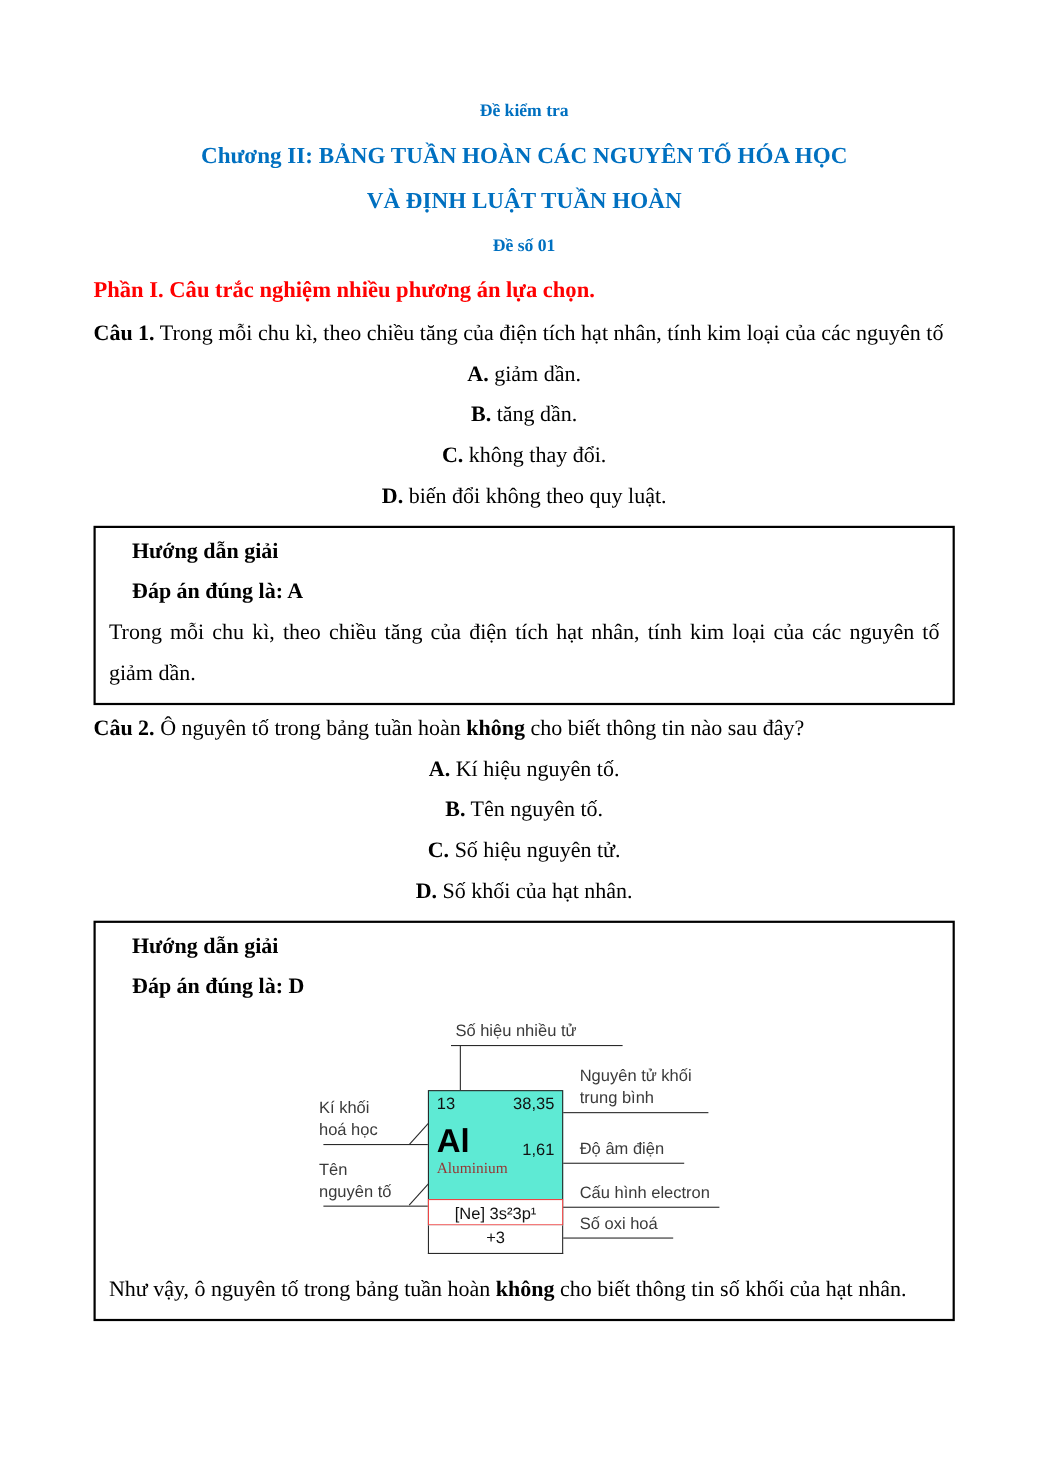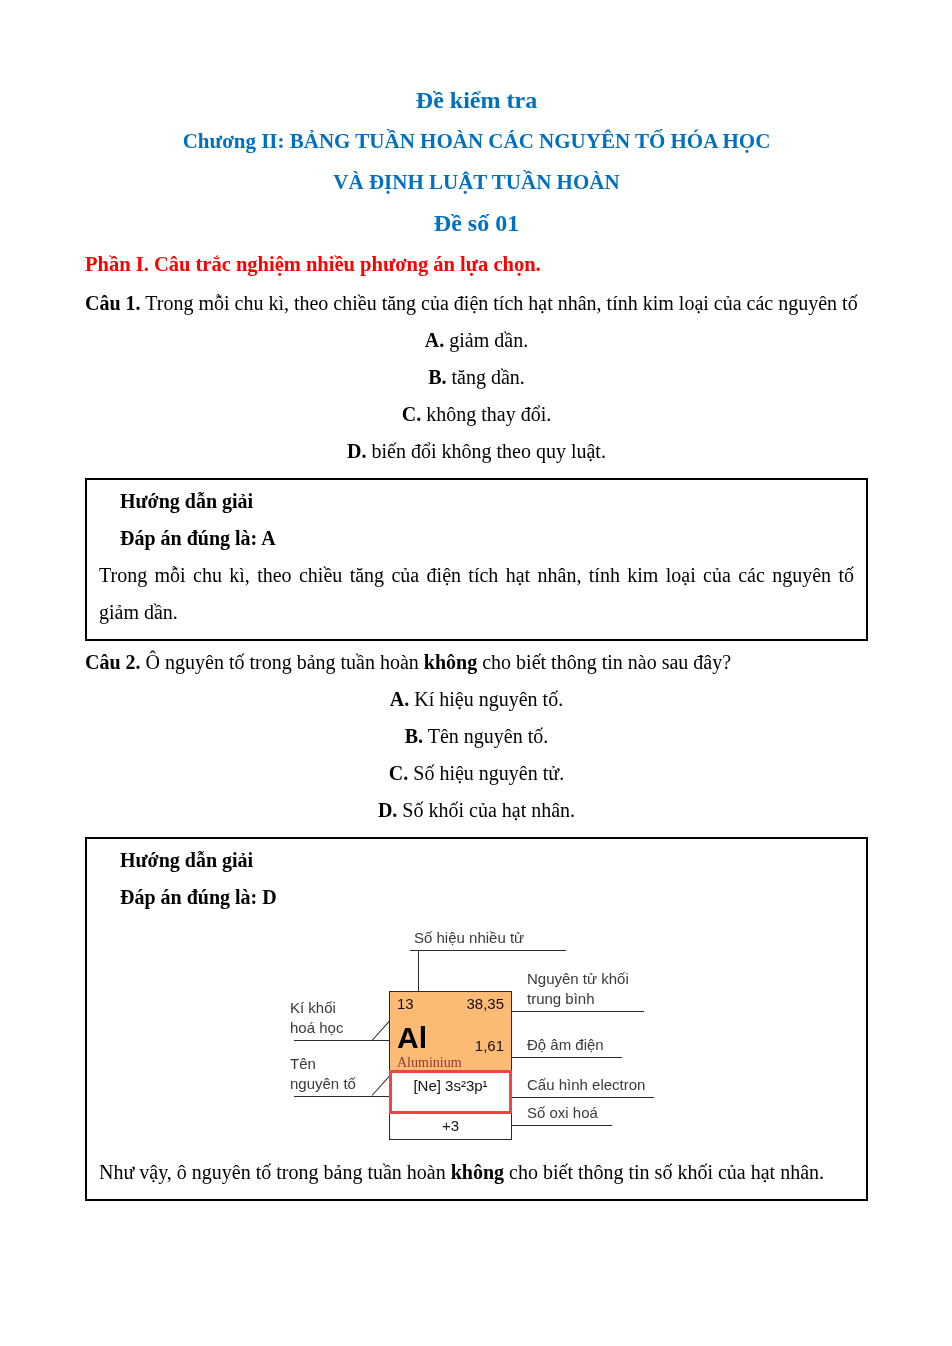--- a/index.html
+++ b/index.html
@@ -5,21 +5,21 @@
   :root { --heading-blue: #0070c0; --section-red: #ff0000; }
   * { margin: 0; padding: 0; box-sizing: border-box; }
   html, body { background: #ffffff; }
   body {
     width: 952px; height: 1346px; overflow: hidden;
     font-family: "Liberation Serif", serif;
     font-size: 20px; color: #000;
   }
   .page { padding: 80px 84px 0 85px; }
 
-  .h-line { text-align: center; font-weight: bold; color: var(--heading-blue); line-height: 41px; font-size: 24px; }
+  .h-line { text-align: center; font-weight: bold; color: var(--heading-blue); line-height: 41px; font-size: 16px; }
   .h-line.big { font-size: 21px; }
   .part-heading { color: var(--section-red); font-weight: bold; line-height: 41px; font-size: 20.5px; }
 
   .para { line-height: 37px; text-align: justify; }
   .option { text-align: center; }
 
   .solution-box { border: 2px solid #000; margin-top: 8px; padding: 3px 12px 8px 12px; }
   .sol-line { font-weight: bold; line-height: 37px; text-align: left; margin-left: 21px; }
 
   
@@ -35,22 +35,22 @@
 
   .cell {
     position: absolute; left: 105px; top: 65px; width: 123px; height: 123px;
     border: 1px solid #2a2a2a; background: #f5a3c7;
   }
   .cell-top { display: flex; justify-content: space-between; padding: 3px 7px 0 7px; color: #111; }
   .cell-mid { display: flex; justify-content: space-between; align-items: flex-end; padding: 0 7px; height: 42px; color: #111; }
   .symbol { font-size: 30px; font-weight: bold; line-height: 32px; color: #000; }
   .cell-name { font-family: Liberation Serif, serif; font-size: 14px; line-height: 18px; padding-left: 7px; color: #953735; }
   .cell-config {
-    position: absolute; left: -1px; right: -1px; bottom: -1px; height: 44px;
-    border: 3px solid #ef4444; background: #fff; text-align: center; line-height: 26px; color: #111;
+    position: absolute; left: -1px; right: -1px; bottom: -1px; height: 24px;
+    border: 1px solid #ef4444; background: #fff; text-align: center; line-height: 26px; color: #111;
   }
   .oxid-box {
     position: absolute; left: 105px; top: 188px; width: 123px; height: 26px;
     border: 1px solid #2a2a2a; border-top: none; background: #fff;
     text-align: center; line-height: 24px; color: #111;
   }
 </style>
 </head>
 <body>
 
@@ -92,21 +92,21 @@
       <div class="d-vline" style="left:134px; top:24px; height:41px;"></div>
 
       <div class="d-label" style="left:6px; top:72px; width:70px;">Kí khối hoá học</div>
       <div class="d-line" style="left:10px; top:114px; width:95px;"></div>
       <div class="d-diag" style="left:88px; top:114px;"></div>
 
       <div class="d-label" style="left:6px; top:128px; width:78px;">Tên nguyên tố</div>
       <div class="d-line" style="left:10px; top:170px; width:95px;"></div>
       <div class="d-diag" style="left:88px; top:169px;"></div>
 
-      <div class="cell" style="background-color: #fdba74;">
+      <div class="cell" style="background-color: #5eead4;">
         <div class="cell-top">
           <span>13</span>
           <span>38,35</span>
         </div>
         <div class="cell-mid">
           <span class="symbol">Al</span>
           <span>1,61</span>
         </div>
         <div class="cell-name" style="color: rgb(149, 55, 53);">Aluminium</div>
         <div class="cell-config">[Ne] 3s²3p¹</div>

